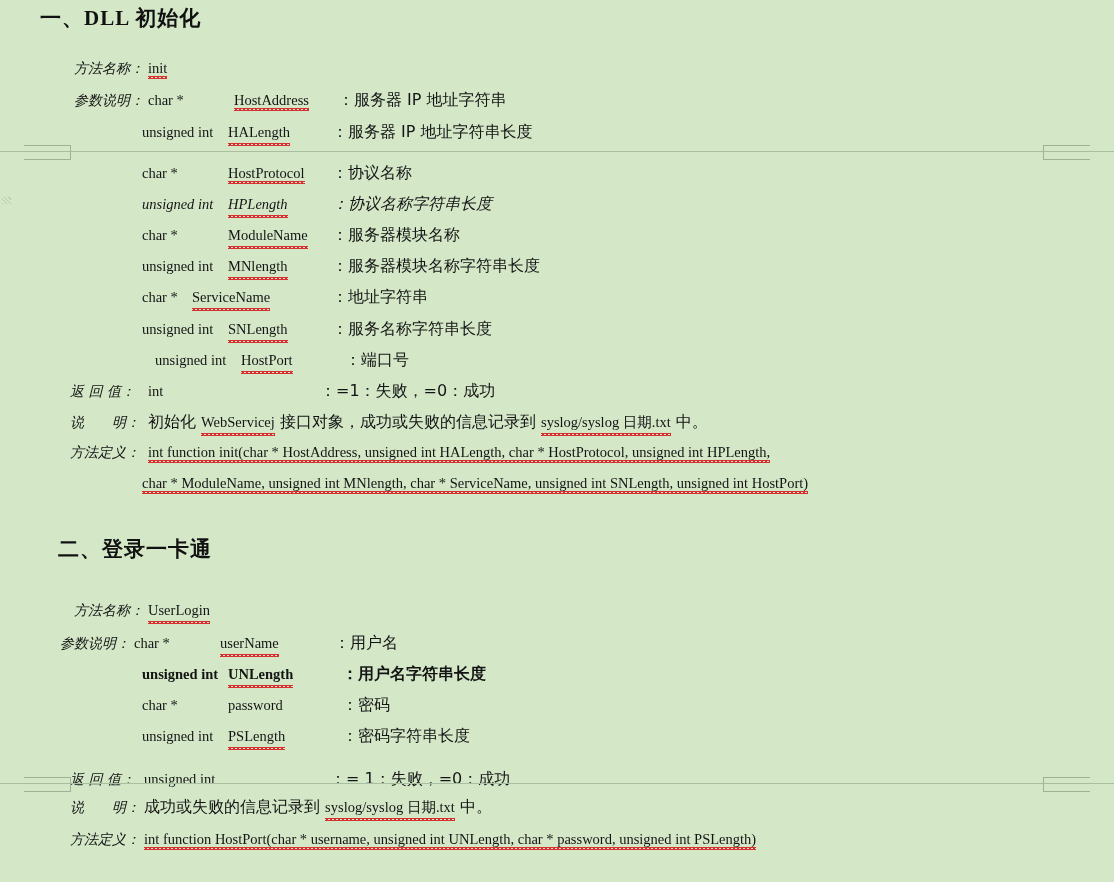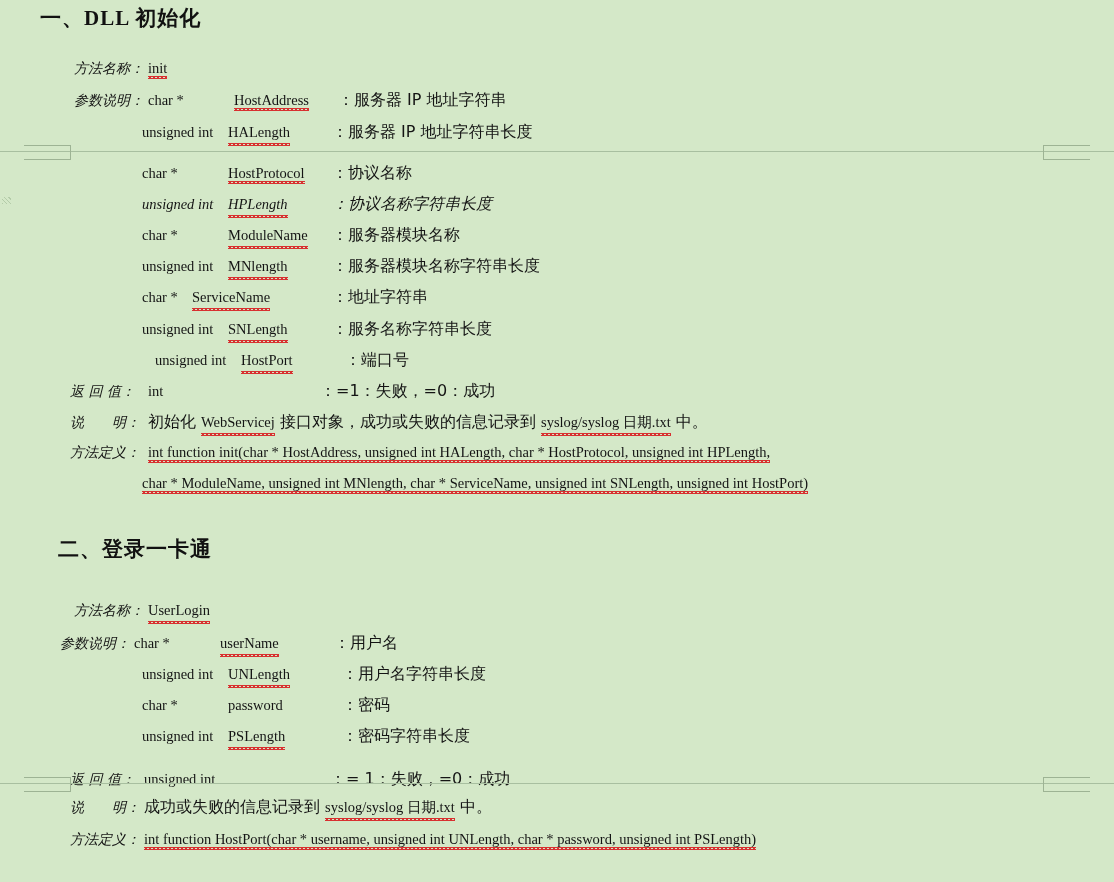--- a/index.html
+++ b/index.html
@@ -190,21 +190,21 @@
 <div class="section-heading" style="left:58px; top:535px;">二、登录一卡通</div>
 
 <div class="row" style="left:74px; top:602px;">
   <span class="lbl lbl-w">方法名称：</span><span class="sq ul">UserLogin</span>
 </div>
 
 <div class="row" style="left:60px; top:634px;">
   <span class="lbl lbl-w">参数说明：</span><span class="col-type">char *</span><span class="col-name" style="width:114px"><span class="sq ul">userName</span></span><span class="cn col-desc">：用户名</span>
 </div>
 
-<div class="row" style="left:142px; top:665px;">
+<div class="row" style="left:142px; top:665px;font-weight:bold;">
   <span class="col-type">unsigned int</span><span class="col-name" style="width:114px"><span class="sq ul">UNLength</span></span><span class="cn col-desc">：用户名字符串长度</span>
 </div>
 
 <div class="row" style="left:142px; top:696px;">
   <span class="col-type">char *</span><span class="col-name" style="width:114px"><span>password</span></span><span class="cn col-desc">：密码</span>
 </div>
 
 <div class="row" style="left:142px; top:727px;">
   <span class="col-type">unsigned int</span><span class="col-name" style="width:114px"><span class="sq ul">PSLength</span></span><span class="cn col-desc">：密码字符串长度</span>
 </div>

